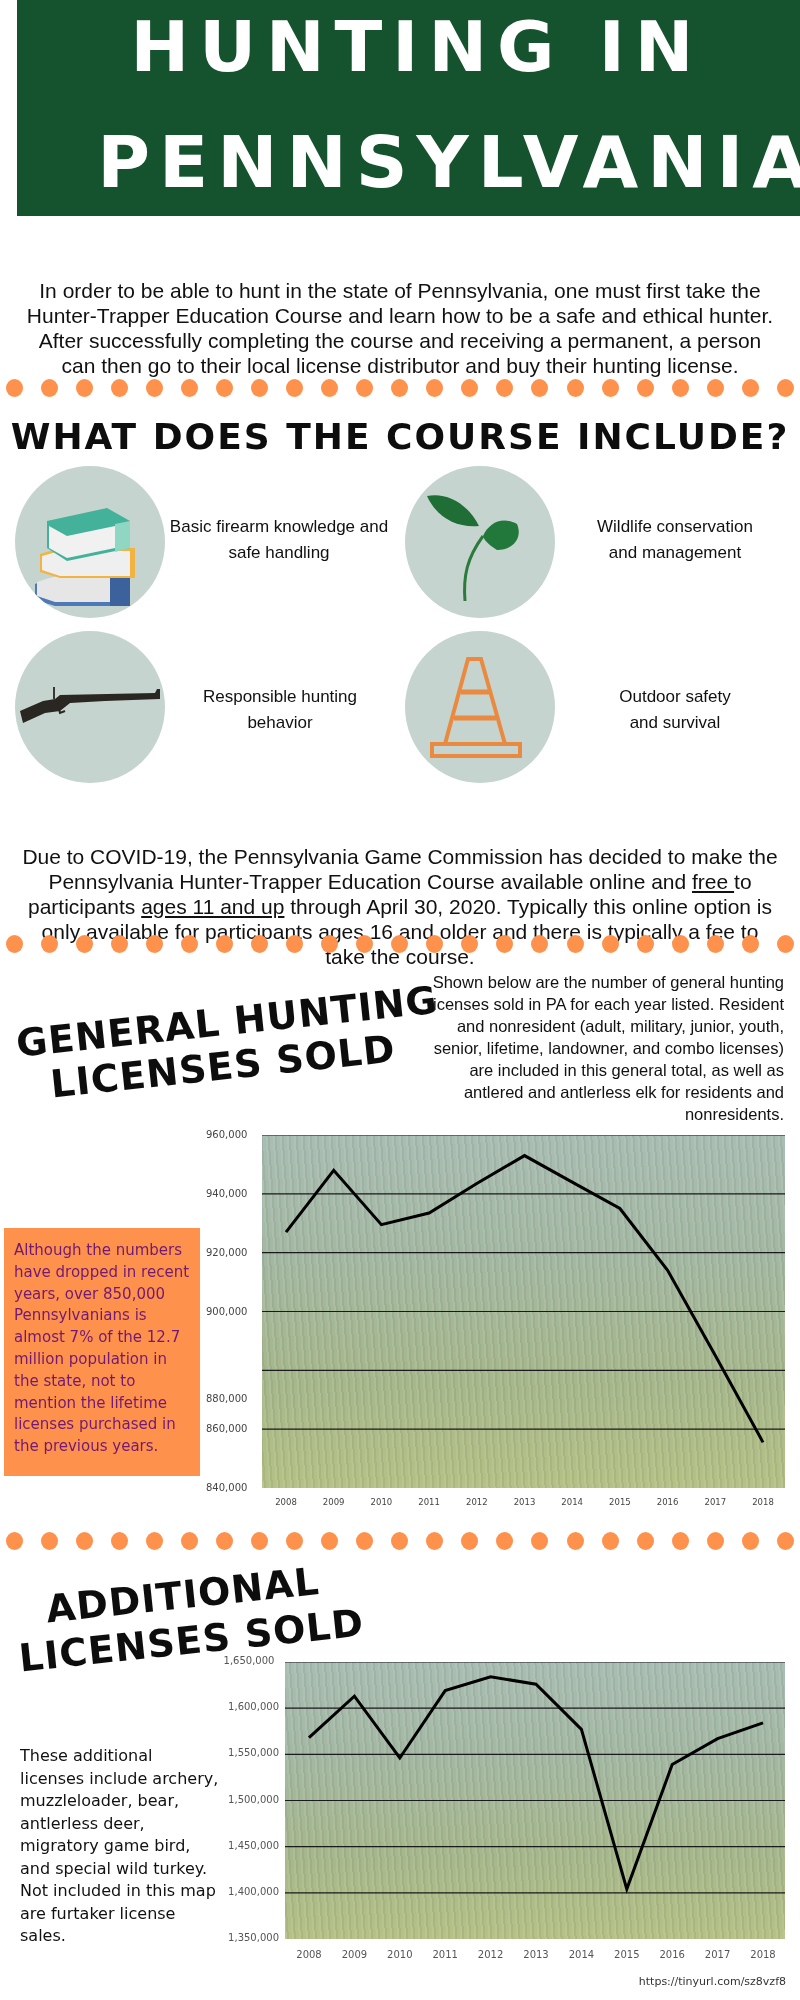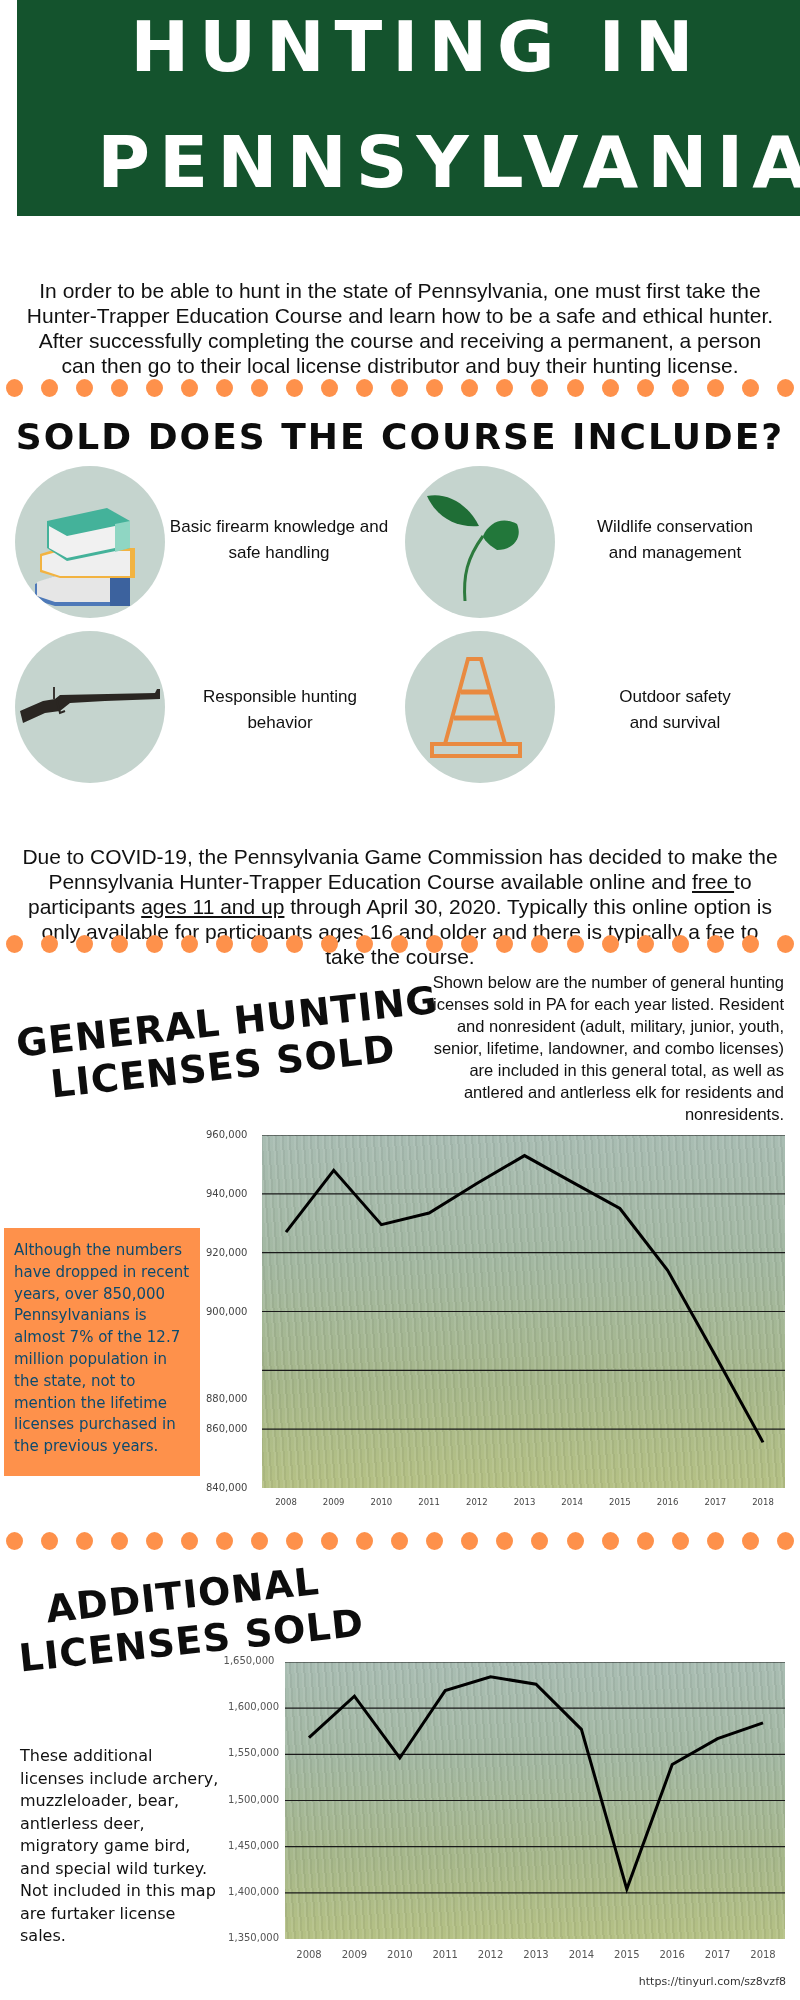--- a/index.html
+++ b/index.html
@@ -24,21 +24,21 @@
 
   .circle { width: 150px; height: 152px; border-radius: 50%; background: #c5d4ce; overflow: hidden; }
   .item-text { font-family: "Liberation Sans", sans-serif; font-size: 17px; line-height: 26px; text-align: center; color: #111; }
 
   .covid { left: 20px; top: 800px; width: 760px; font-size: 21px; line-height: 25px; }
   .u { text-decoration: underline; }
 
   .rot-title { font-family: "DejaVu Sans", sans-serif; font-weight: bold; font-size: 38px; line-height: 44px; color: #0d0d0d; transform-origin: left top; letter-spacing: 1px; }
   .side-note { font-family: "Liberation Sans", sans-serif; font-size: 16.5px; line-height: 22px; text-align: right; color: #111; }
   .orange-box { left: 4px; top: 1228px; width: 196px; height: 248px; background: #fe914b; padding: 12px 10px; }
-  .orange-box p { font-family: "DejaVu Sans", sans-serif; color: #0c4a6e; font-size: 15px; line-height: 21.8px; }
+  .orange-box p { font-family: "DejaVu Sans", sans-serif; color: #701a75; font-size: 15px; line-height: 21.8px; }
   .add-note { left: 20px; top: 1745px; width: 200px; font-family: "DejaVu Sans", sans-serif; font-size: 16px; line-height: 22.5px; color: #111; }
 
   .chart-bg { background:
       repeating-linear-gradient(86deg, rgba(255,255,255,0.08) 0 2px, rgba(0,0,0,0.05) 2px 4px, rgba(255,255,255,0) 4px 7px),
       linear-gradient(180deg, #a9bdb3 0%, #a3b8a2 35%, #a6b78b 70%, #b5c185 100%); }
   .ytick { font-family: "DejaVu Sans", sans-serif; font-size: 10px; color: #444; text-align: left; }
   .ytick2 { font-family: "DejaVu Sans", sans-serif; font-size: 10px; color: #555; text-align: right; }
   .xtick { font-family: "DejaVu Sans", sans-serif; font-size: 8.5px; color: #444; text-align: center; }
   .xtick2 { font-family: "DejaVu Sans", sans-serif; font-size: 10px; color: #555; text-align: center; }
   .source { right: 14px; top: 1975px; font-family: "DejaVu Sans", sans-serif; font-size: 11px; color: #333; }
@@ -72,21 +72,21 @@
     <span class="dot"></span>
     <span class="dot"></span>
     <span class="dot"></span>
     <span class="dot"></span>
     <span class="dot"></span>
     <span class="dot"></span>
     <span class="dot"></span>
     <span class="dot"></span>
   </div>
 
-<div class="abs h2 course-title">SOLD DOES THE COURSE INCLUDE?</div>
+<div class="abs h2 course-title">WHAT DOES THE COURSE INCLUDE?</div>
 
 <div class="abs circle" style="left:15px; top:466px;">
   <svg width="150" height="152" viewBox="0 0 150 152">
     <path d="M20 118 L40 110 L115 110 L115 140 L40 140 L20 134 Z" fill="#4e79b8"></path>
     <path d="M22 116 L40 110 L108 110 L108 136 L40 136 L22 130 Z" fill="#e6e6e6"></path>
     <rect x="95" y="110" width="20" height="30" fill="#3c629e"></rect>
     <path d="M25 88 L45 82 L120 82 L120 112 L45 112 L25 106 Z" fill="#f2b341"></path>
     <path d="M27 90 L45 85 L115 85 L115 110 L45 110 L27 104 Z" fill="#efefef"></path>
     <path d="M32 55 L92 42 L115 55 L115 82 L52 95 L32 82 Z" fill="#44b29a"></path>
     <path d="M34 60 L52 70 L100 60 L100 82 L52 92 L34 82 Z" fill="#f1f1f1"></path>

